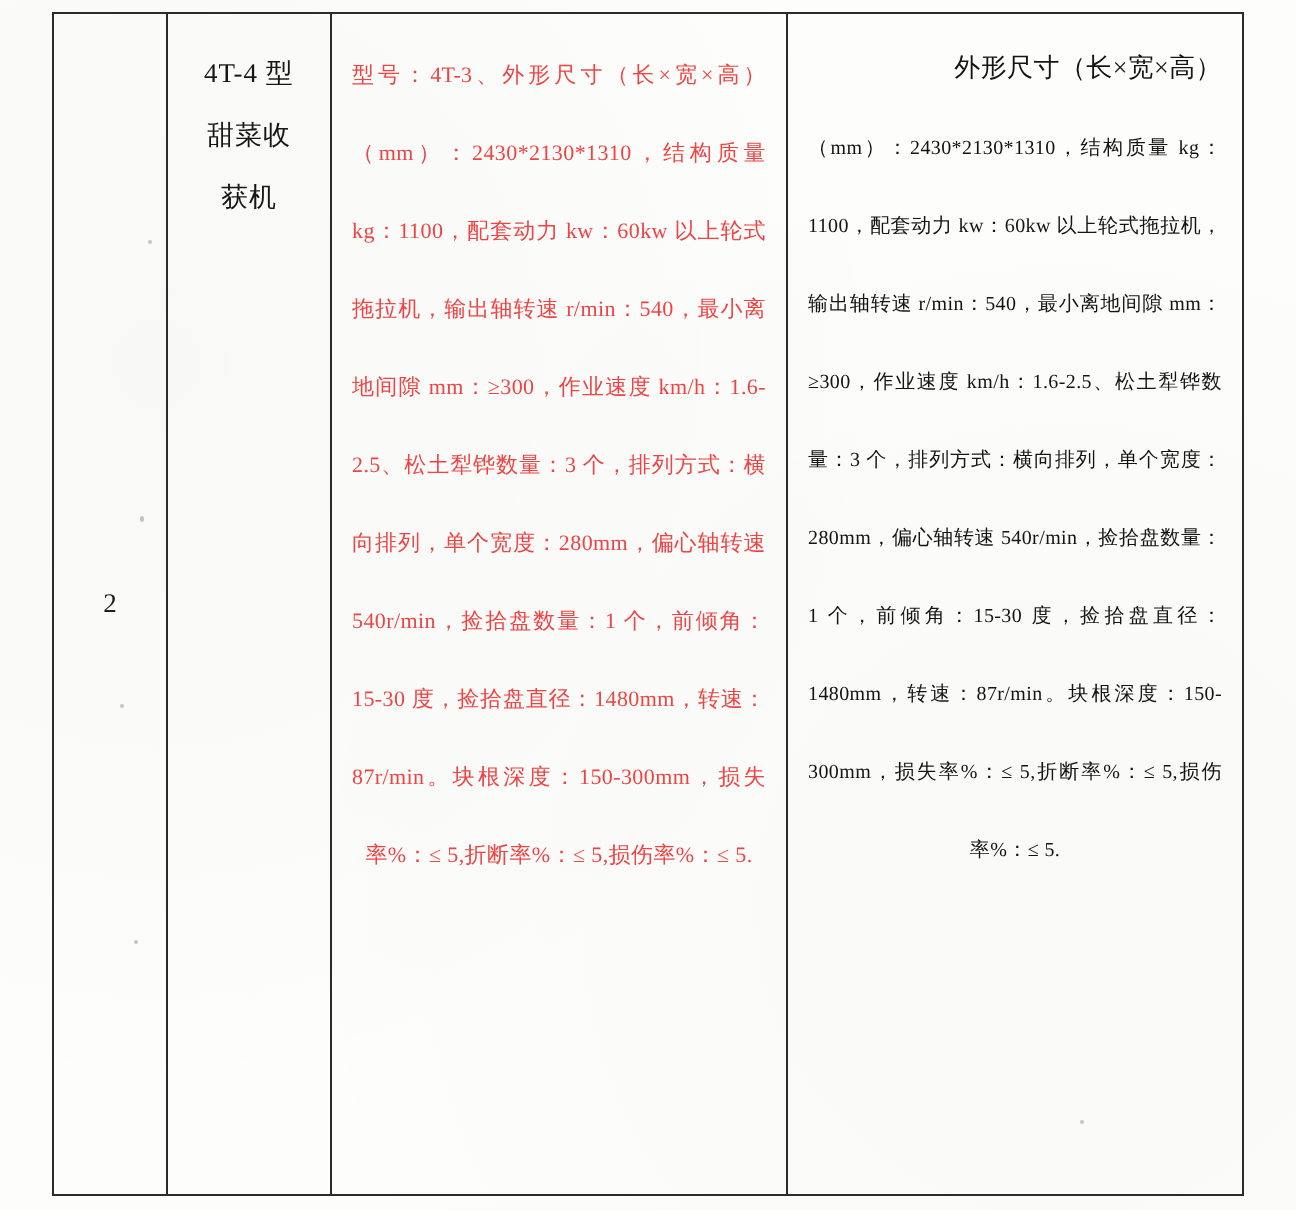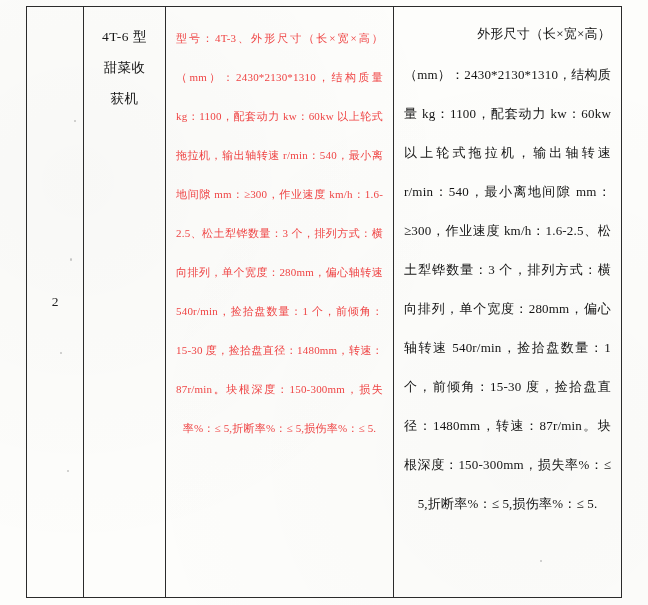--- a/index.html
+++ b/index.html
@@ -105,21 +105,21 @@
   .dims-title {
     font-size: 13px;
     text-align: right;
     line-height: 30px;
     margin: 0 0 6px 0;
     color: #141414;
     letter-spacing: 0.2px;
   }
 
   .dims-para {
-    font-size: 13px;
+    font-size: 10px;
     line-height: 39px;
     text-align: justify;
     text-align-last: center;
     color: #141414;
     letter-spacing: 0.2px;
     margin: 0;
   }
 
   
   .speck {
@@ -140,21 +140,21 @@
   <div class="speck" style="left:67px; top:470px; width:2px; height:2px;"></div>
   <div class="speck" style="left:540px; top:560px; width:2px; height:2px;"></div>
 
   <div class="table">
 
     <div class="col col-index">
       <span class="index-num">2</span>
     </div>
 
     <div class="col col-name">
-      <span class="name-line">4T-6 型</span>
+      <span class="name-line">4T-4 型</span>
       <span class="name-line">甜菜收</span>
       <span class="name-line">获机</span>
     </div>
 
     <div class="col col-spec">
       <p class="spec-para">型号：4T-3、外形尺寸（长×宽×高）（mm）：2430*2130*1310，结构质量 kg：1100，配套动力 kw：60kw 以上轮式拖拉机，输出轴转速 r/min：540，最小离地间隙 mm：≥300，作业速度 km/h：1.6-2.5、松土犁铧数量：3 个，排列方式：横向排列，单个宽度：280mm，偏心轴转速 540r/min，捡拾盘数量：1 个，前倾角：15-30 度，捡拾盘直径：1480mm，转速：87r/min。块根深度：150-300mm，损失率%：≤ 5,折断率%：≤ 5,损伤率%：≤ 5.</p>
     </div>
 
     <div class="col col-dims">
       <p class="dims-title">外形尺寸（长×宽×高）</p>

